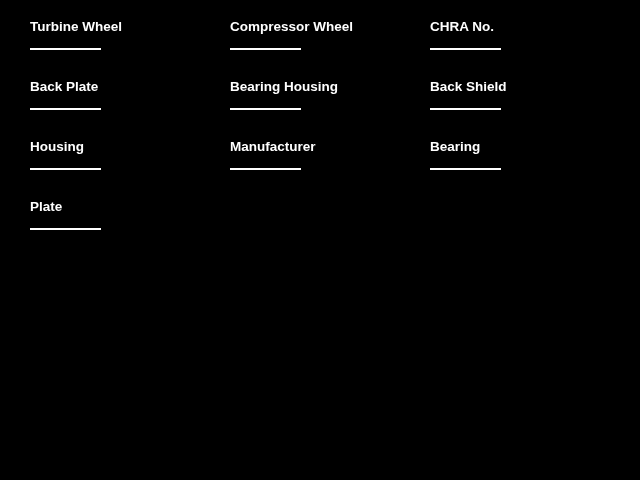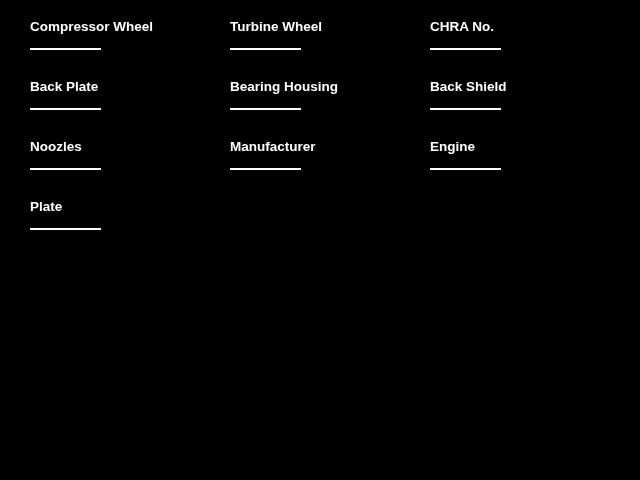--- a/index.html
+++ b/index.html
@@ -41,26 +41,26 @@
     padding: 0;
     display: block;
   }
 </style>
 </head>
 <body>
 
 <div class="form-grid">
 
   <div class="field">
-    <div class="field-label">Compressor Wheel</div>
+    <div class="field-label">Turbine Wheel</div>
     <div class="field-line"></div>
   </div>
 
   <div class="field">
-    <div class="field-label">Turbine Wheel</div>
+    <div class="field-label">Compressor Wheel</div>
     <div class="field-line"></div>
   </div>
 
   <div class="field">
     <div class="field-label">CHRA No.</div>
     <div class="field-line"></div>
   </div>
 
   <div class="field">
     <div class="field-label">Back Plate</div>
@@ -72,31 +72,31 @@
     <div class="field-line"></div>
   </div>
 
 
   <div class="field">
     <div class="field-label">Back Shield</div>
     <div class="field-line"></div>
   </div>
 
   <div class="field">
-    <div class="field-label">Noozles</div>
+    <div class="field-label">Housing</div>
     <div class="field-line"></div>
   </div>
 
   <div class="field">
     <div class="field-label">Manufacturer</div>
     <div class="field-line"></div>
   </div>
 
   <div class="field">
-    <div class="field-label">Engine</div>
+    <div class="field-label">Bearing</div>
     <div class="field-line"></div>
   </div>
 
 
   <div class="field">
     <div class="field-label">Plate</div>
     <div class="field-line"></div>
   </div>
 
 </div>

